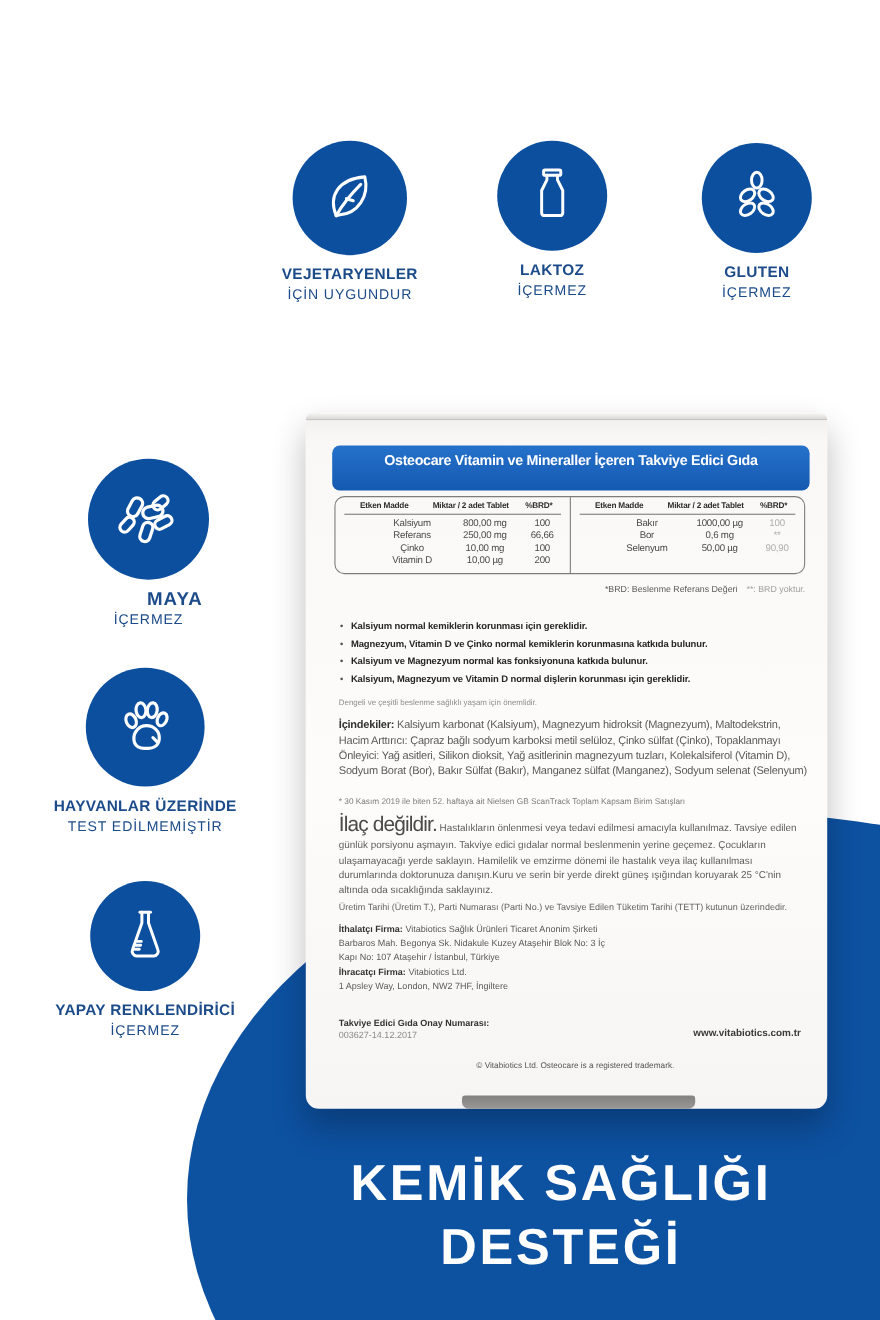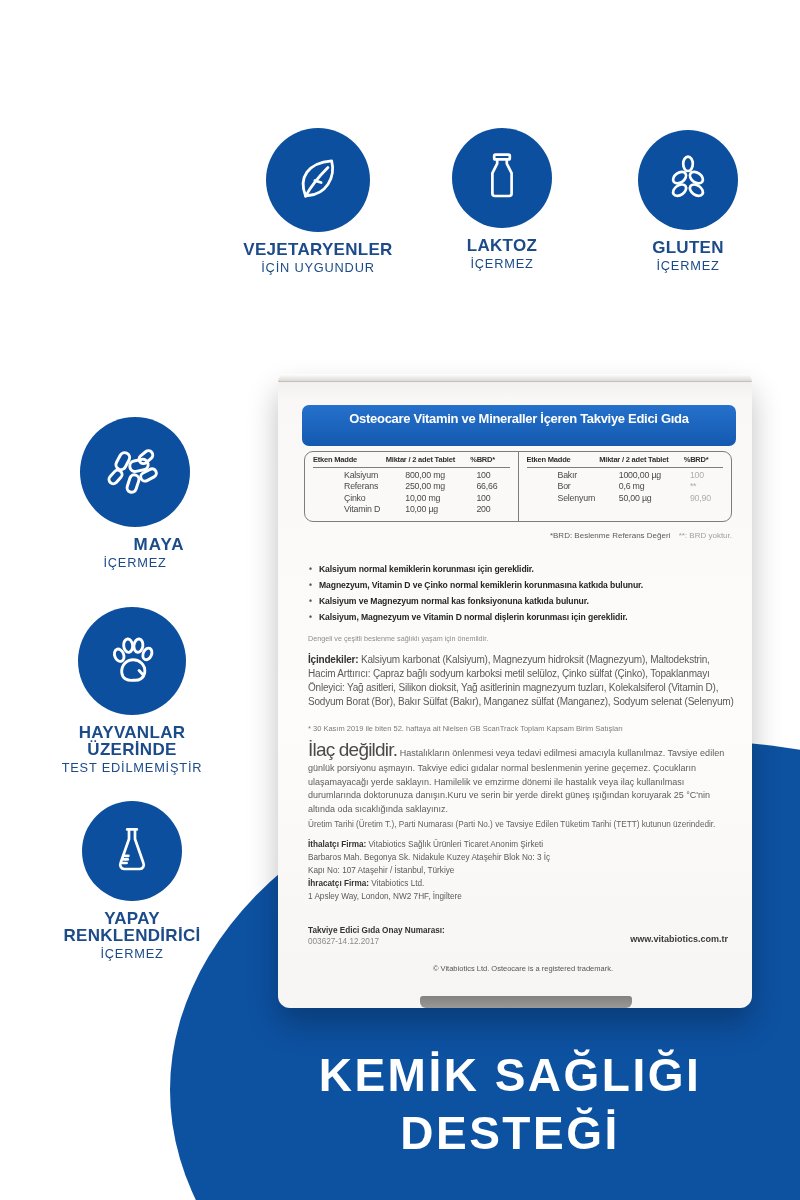--- a/index.html
+++ b/index.html
@@ -8,21 +8,21 @@
 
   
   .hero-shape{position:absolute;left:170px;top:740px;width:1020px;height:700px;
               border-radius:50%;background:#0d51a1;z-index:1;}
   .hero-text{position:absolute;left:200px;top:1046px;width:620px;z-index:3;text-align:center;
              color:#fff;font-weight:bold;font-size:46px;letter-spacing:2.5px;line-height:58px;}
 
   
   .badge{position:absolute;display:flex;flex-direction:column;align-items:center;z-index:2;text-align:center;}
   .badge .circle{border-radius:50%;background:#0c4f9e;display:flex;align-items:center;justify-content:center;}
-  .badge .l1{font-weight:bold;color:#1c4b8a;font-size:17px;letter-spacing:.3px;margin-top:9px;line-height:17px;}
+  .badge .l1{font-weight:bold;color:#1c4b8a;font-size:14px;letter-spacing:.3px;margin-top:9px;line-height:17px;}
   .badge .l2{color:#1c4b8a;font-size:12.8px;letter-spacing:.8px;margin-top:2px;line-height:15px;}
   .badge.maya .l1{font-size:17px;letter-spacing:1px;padding-left:48px;}
   .badge svg{display:block;}
 
   
   .box{position:absolute;left:278px;top:374px;width:474px;height:634px;z-index:2;
        background:linear-gradient(180deg,#efedeb 0%,#f9f8f6 4%,#fdfcfb 55%,#f7f5f3 100%);
        border-radius:12px;box-shadow:0 16px 30px rgba(0,0,0,.25);}
   .box::before{content:"";position:absolute;top:0;left:0;right:0;height:7px;
        border-radius:12px 12px 0 0;background:linear-gradient(#ffffff,#dcd9d6);
@@ -30,21 +30,21 @@
   .box-notch{position:absolute;left:142px;bottom:0;width:212px;height:12px;
        background:linear-gradient(#6f6d6b,#8a8886);border-radius:3px 3px 6px 6px;opacity:.85;}
 
   .banner{position:absolute;left:24px;top:31px;width:434px;height:41px;border-radius:7px;
           background:linear-gradient(180deg,#2571cb,#1459b0);color:#fff;text-align:center;}
   .banner .t1{font-weight:bold;font-size:13px;letter-spacing:-.3px;margin-top:6px;}
   .banner .t2{font-size:9.5px;letter-spacing:-.2px;margin-top:2px;}
 
   .nutri-table{position:absolute;left:26px;top:77px;width:428px;height:71px;
        border:1.5px solid #7d7d7d;border-radius:9px;display:flex;box-sizing:border-box;}
-  .tcol{flex:1;padding:3px 8px 2px;min-width:0;}
+  .tcol{flex:1;padding:3px 8px 2px;min-width:0;text-align:center;}
   .tcol.right{border-left:1.5px solid #7d7d7d;}
   .thead{display:flex;font-weight:bold;font-size:7.5px;letter-spacing:-.2px;color:#2e2e2e;
          border-bottom:1.2px solid #7d7d7d;padding-bottom:2.5px;margin-bottom:2px;}
   .trow{display:flex;font-size:8.8px;letter-spacing:-.2px;color:#4a4a4a;line-height:11.5px;padding-left:31px;}
   .c-name{width:37%;} .c-amt{width:43%;} .c-brd{width:20%;}
   .tcol.right .trow .c-brd{color:#aeaeae;}
 
   .footnote{position:absolute;left:26px;top:157px;width:428px;text-align:right;
             font-size:8px;color:#5a5a5a;}
   .footnote .fn2{color:#a0a0a0;margin-left:6px;}

